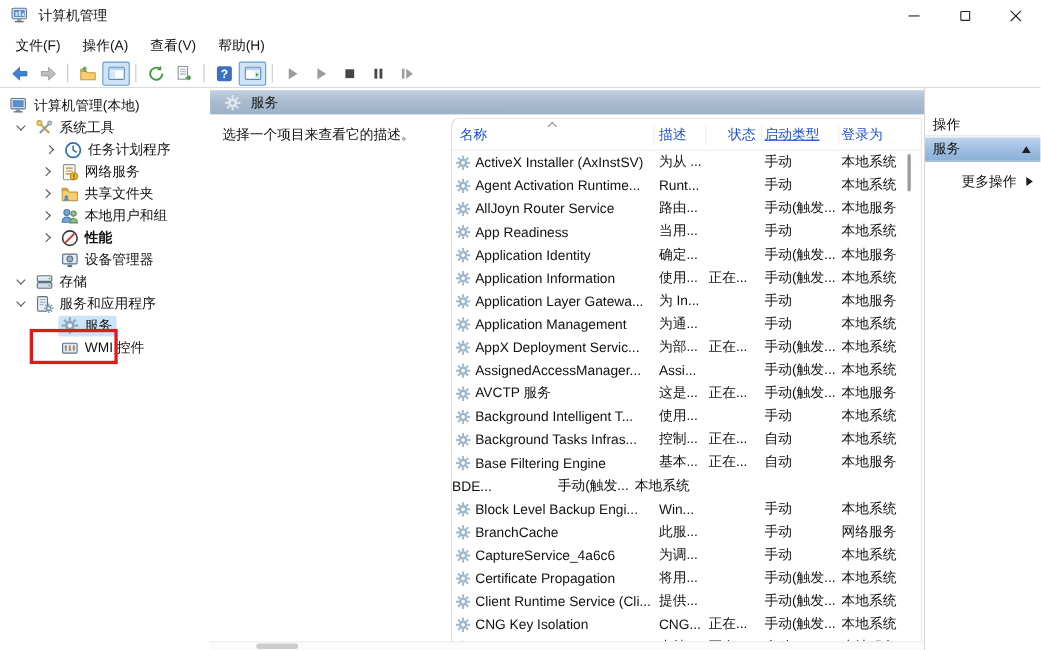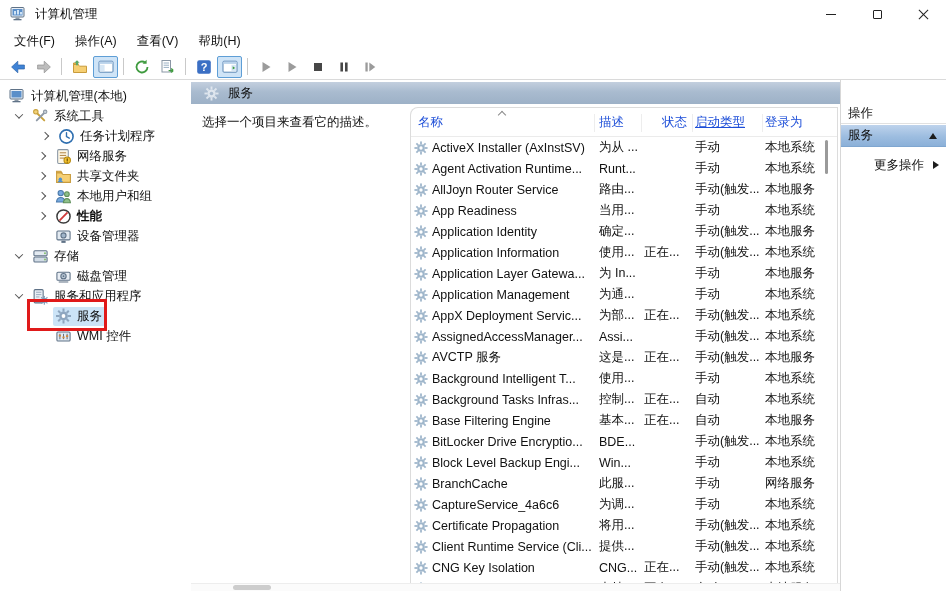--- a/index.html
+++ b/index.html
@@ -340,32 +340,20 @@
             <span class="sel-wrap">
               <span class="tree-icon"><svg viewBox="0 0 16 16">
                   <rect x="1.8" y="2.5" width="12.4" height="4.8" rx="1" fill="#e3eaf1" stroke="#5f7287"></rect>
                   <rect x="1.8" y="8.4" width="12.4" height="4.8" rx="1" fill="#d2dce6" stroke="#5f7287"></rect>
                   <circle cx="12.2" cy="4.9" r="0.9" fill="#7fbf6a"></circle>
                   <circle cx="12.2" cy="10.8" r="0.9" fill="#7fbf6a"></circle>
                 </svg></span>
               <span>存储</span>
             </span>
           </div>
-          <div class="tree-row" style="padding-left: 31px;">
-            <span class="expander"></span>
-            <span class="sel-wrap">
-              <span class="tree-icon"><svg viewBox="0 0 16 16">
-                  <rect x="1.8" y="4" width="12.4" height="7.5" rx="1" fill="#e9eef4" stroke="#5f7287"></rect>
-                  <circle cx="8" cy="7.7" r="2.5" fill="#b9c6d4" stroke="#5f7287"></circle>
-                  <circle cx="8" cy="7.7" r="0.8" fill="#5f7287"></circle>
-                  <rect x="3.5" y="12.5" width="9" height="1.3" fill="#8a97a5"></rect>
-                </svg></span>
-              <span>磁盘管理</span>
-            </span>
-          </div>
           <div class="tree-row" style="padding-left: 8px;">
             <span class="expander">
               <span class="chev down"></span>
             </span>
             <span class="sel-wrap">
               <span class="tree-icon"><svg viewBox="0 0 16 16">
                   <rect x="2" y="1.5" width="8.5" height="12.5" rx="1" fill="#e9eef4" stroke="#5f7287"></rect>
                   <line x1="3.8" y1="4" x2="8.8" y2="4" stroke="#9fb0c1"></line>
                   <line x1="3.8" y1="6.2" x2="8.8" y2="6.2" stroke="#9fb0c1"></line>
                   <line x1="3.8" y1="8.4" x2="7" y2="8.4" stroke="#9fb0c1"></line>
@@ -810,39 +798,20 @@
                     <circle cx="8" cy="8" r="1.9" fill="#fff"></circle>
                   </svg></span>
                 <span>Base Filtering Engine</span>
               </div>
               <div class="cell cell-desc">基本...</div>
               <div class="cell cell-status">正在...</div>
               <div class="cell cell-startup">自动</div>
               <div class="cell cell-logon">本地服务</div>
             </div>
             <div class="svc-row">
-              <div class="cell cell-name">
-                <span class="gear"><svg viewBox="0 0 16 16" width="100%" height="100%">
-                    <g fill="#9fb6cb">
-                      <rect x="7" y="0.5" width="2" height="3.2"></rect>
-                      <rect x="7" y="12.3" width="2" height="3.2"></rect>
-                      <rect x="0.5" y="7" width="3.2" height="2"></rect>
-                      <rect x="12.3" y="7" width="3.2" height="2"></rect>
-                      <g transform="rotate(45 8 8)">
-                        <rect x="7" y="0.5" width="2" height="3.2"></rect>
-                        <rect x="7" y="12.3" width="2" height="3.2"></rect>
-                        <rect x="0.5" y="7" width="3.2" height="2"></rect>
-                        <rect x="12.3" y="7" width="3.2" height="2"></rect>
-                      </g>
-                      <circle cx="8" cy="8" r="4.4"></circle>
-                    </g>
-                    <circle cx="8" cy="8" r="1.9" fill="#fff"></circle>
-                  </svg></span>
-                <span>BitLocker Drive Encryptio...</span>
-              </div>
               <div class="cell cell-desc">BDE...</div>
               <div class="cell cell-status"></div>
               <div class="cell cell-startup">手动(触发...</div>
               <div class="cell cell-logon">本地系统</div>
             </div>
             <div class="svc-row">
               <div class="cell cell-name">
                 <span class="gear"><svg viewBox="0 0 16 16" width="100%" height="100%">
                     <g fill="#9fb6cb">
                       <rect x="7" y="0.5" width="2" height="3.2"></rect>

